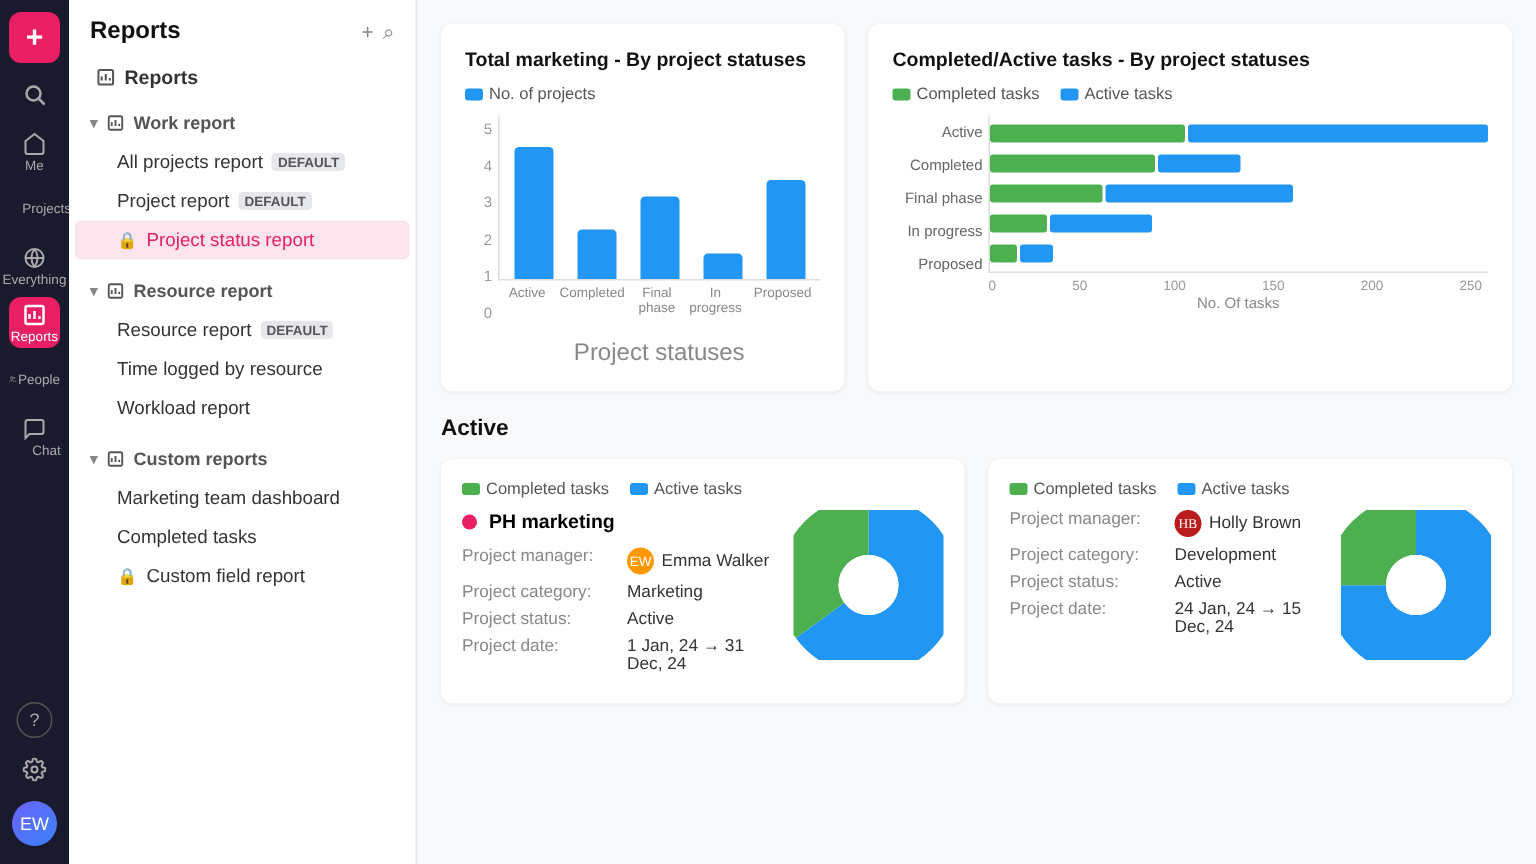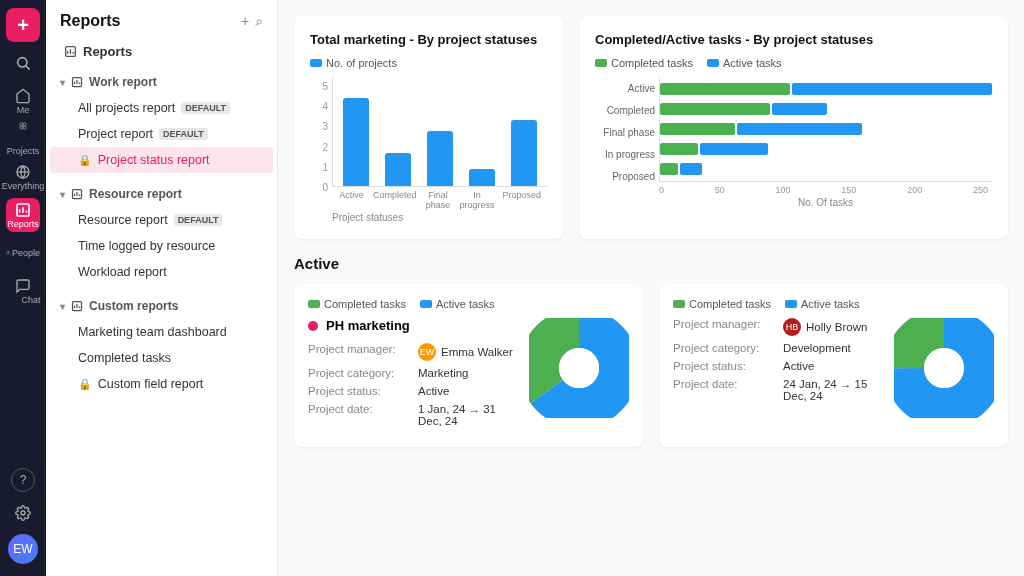--- a/index.html
+++ b/index.html
@@ -195,21 +195,21 @@
         <circle cx="11" cy="11" r="7"></circle>
         <line x1="16.5" y1="16.5" x2="22" y2="22"></line>
       </svg>
   </div>
   <div class="icon-btn" style="flex-direction:column;gap:1px;font-size:10px;color:#aaa;">
     <svg width="16" height="16" viewBox="0 0 24 24" fill="none" stroke="currentColor" stroke-width="2">
         <path d="M3 9l9-7 9 7v11a2 2 0 01-2 2H5a2 2 0 01-2-2z"></path>
       </svg>
     <span style="font-size:9px;color:#aaa;">Me</span>
   </div>
-  <div class="icon-btn" style="flex-direction:column;gap:16px;">
+  <div class="icon-btn" style="gap:16px;">
     <svg width="16" height="16" viewBox="0 0 24 24" fill="none" stroke="currentColor" stroke-width="2">
         <rect x="3" y="3" width="8" height="8" rx="1"></rect>
         <rect x="13" y="3" width="8" height="8" rx="1"></rect>
         <rect x="3" y="13" width="8" height="8" rx="1"></rect>
         <rect x="13" y="13" width="8" height="8" rx="1"></rect>
       </svg>
     <span style="font-size:9px;color:#aaa;">Projects</span>
   </div>
   <div class="icon-btn" style="flex-direction:column;gap:1px;">
     <svg width="16" height="16" viewBox="0 0 24 24" fill="none" stroke="currentColor" stroke-width="2">
@@ -384,21 +384,21 @@
               <div style="width:26px;height:66px;background:#2196f3;border-radius:3px 3px 0 0;"></div>
             </div>
           </div>
           <div style="display:flex;gap:8px;padding:0 6px;">
             <div style="flex:1;text-align:center;font-size:9px;color:#888;padding-top:3px;">Active</div>
             <div style="flex:1;text-align:center;font-size:9px;color:#888;padding-top:3px;">Completed</div>
             <div style="flex:1;text-align:center;font-size:9px;color:#888;padding-top:3px;">Final phase</div>
             <div style="flex:1;text-align:center;font-size:9px;color:#888;padding-top:3px;">In progress</div>
             <div style="flex:1;text-align:center;font-size:9px;color:#888;padding-top:3px;">Proposed</div>
           </div>
-          <div style="text-align:left;font-size:10px;color:#888;margin-top:2px;">Project statuses</div>
+          <div style="text-align:center;font-size:16px;color:#888;margin-top:17px;">Project statuses</div>
         </div>
       </div>
     </div>
 
     <div class="chart-card">
       <div class="chart-title">Completed/Active tasks - By project statuses</div>
       <div class="legend">
         <div class="legend-item">
           <div class="legend-dot" style="background:#4caf50;"></div>
           <span>Completed tasks</span>
@@ -519,21 +519,21 @@
           <div class="legend-item">
             <div class="legend-dot" style="background:#2196f3;"></div>
             <span>Active tasks</span>
           </div>
         </div>
         <div class="project-card-inner">
           <div class="project-info">
             <div class="project-details-row">
               <span class="project-details-label">Project manager:</span>
               <span class="project-details-value">
-                <span class="manager-avatar" style="background:#b91c1c;">HB</span>
+                <span class="manager-avatar" style="background:#b91c1c;font-family:Liberation Serif, serif;">HB</span>
                 <span>Holly Brown</span>
               </span>
             </div>
             <div class="project-details-row">
               <span class="project-details-label">Project category:</span>
               <span class="project-details-value">Development</span>
             </div>
             <div class="project-details-row">
               <span class="project-details-label">Project status:</span>
               <span class="project-details-value">Active</span>

